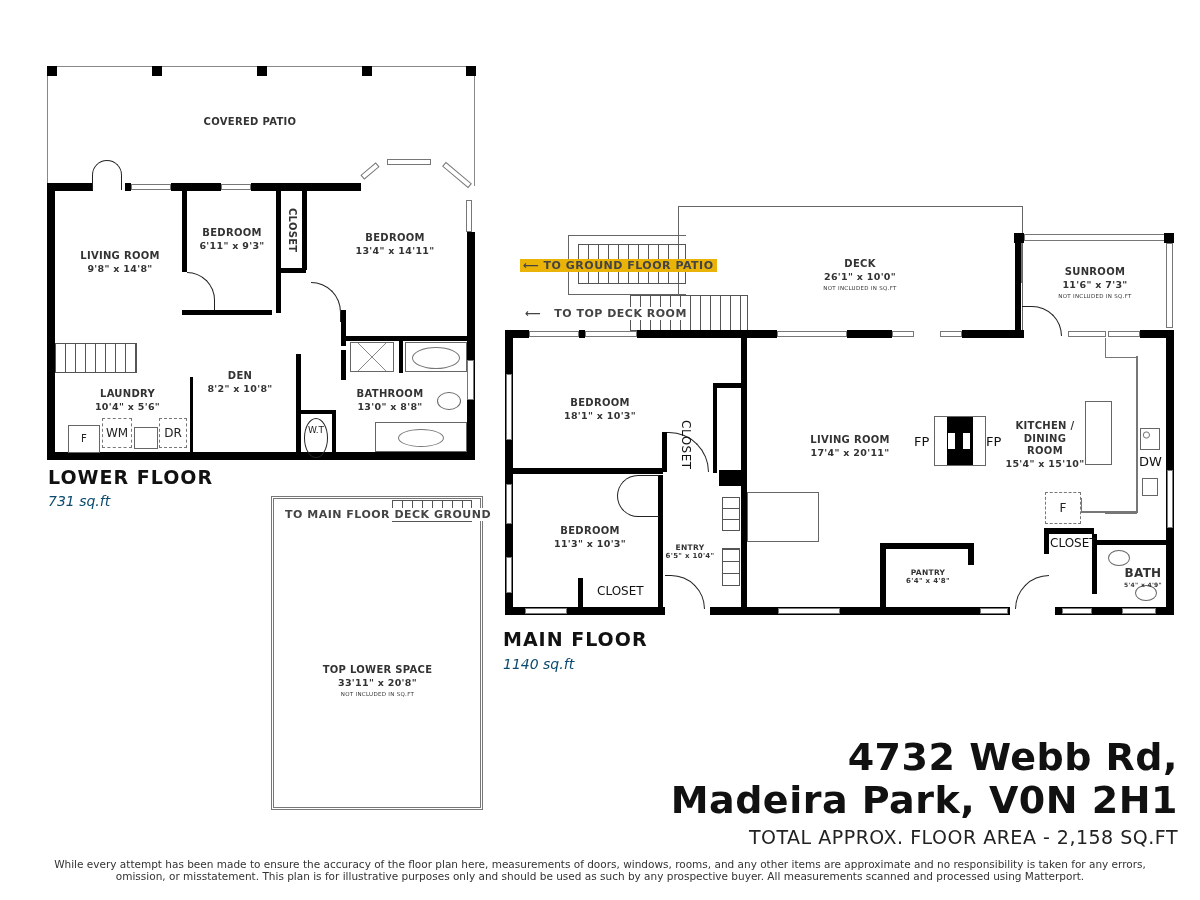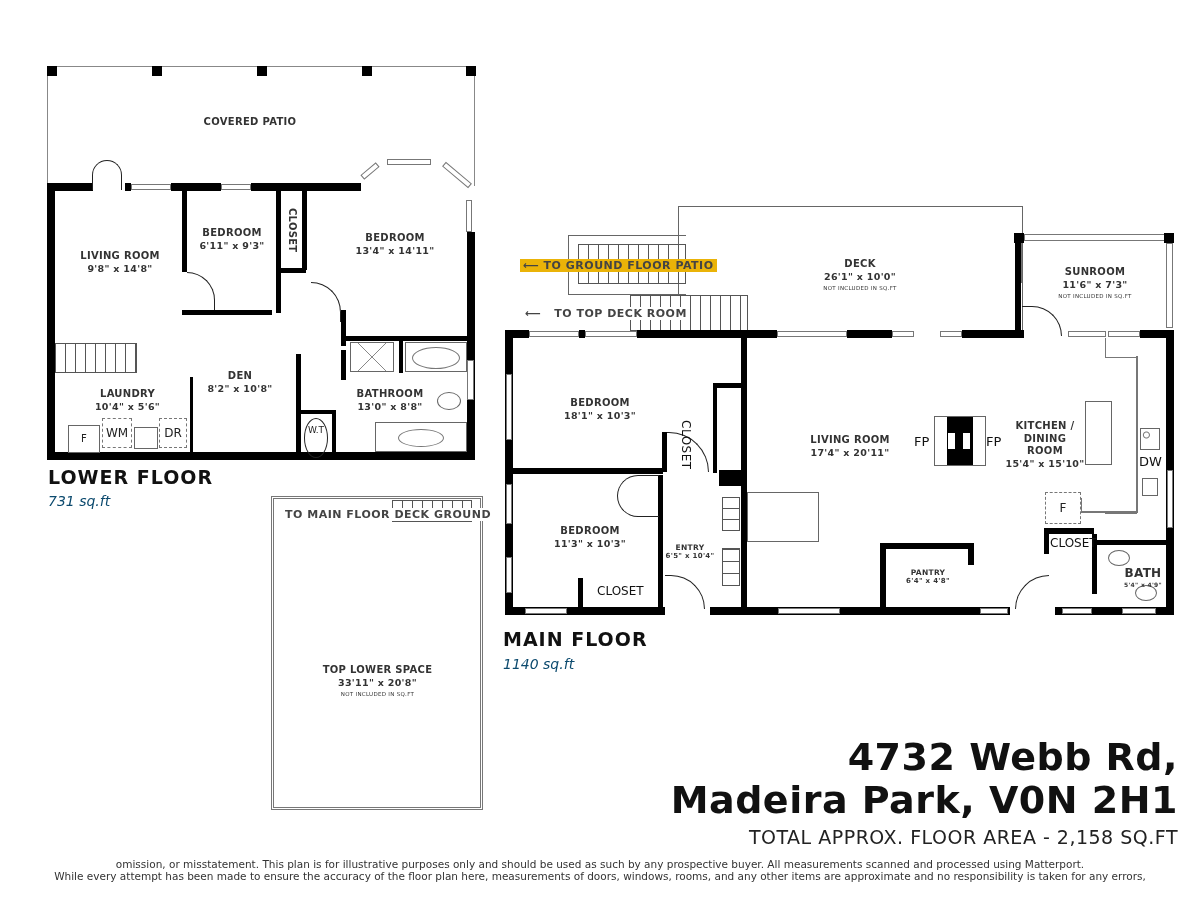--- a/index.html
+++ b/index.html
@@ -269,15 +269,15 @@
   </div>
 
   <div class="floor-title" style="left:503px;top:628px;">MAIN FLOOR</div>
   <div class="floor-area" style="left:503px;top:656px;">1140 sq.ft</div>
 </div>
 
 <div class="addr" style="top:735px;">4732 Webb Rd,</div>
 <div class="addr" style="top:778px;">Madeira Park, V0N 2H1</div>
 <div class="total">TOTAL APPROX. FLOOR AREA - 2,158 SQ.FT</div>
 <div class="disc">
+  <div>While every attempt has been made to ensure the accuracy of the floor plan here, measurements of doors, windows, rooms, and any other items are approximate and no responsibility is taken for any errors,</div>
   <div>omission, or misstatement. This plan is for illustrative purposes only and should be used as such by any prospective buyer. All measurements scanned and processed using Matterport.</div>
-  <div>While every attempt has been made to ensure the accuracy of the floor plan here, measurements of doors, windows, rooms, and any other items are approximate and no responsibility is taken for any errors,</div>
 </div>
 
 </body></html>

